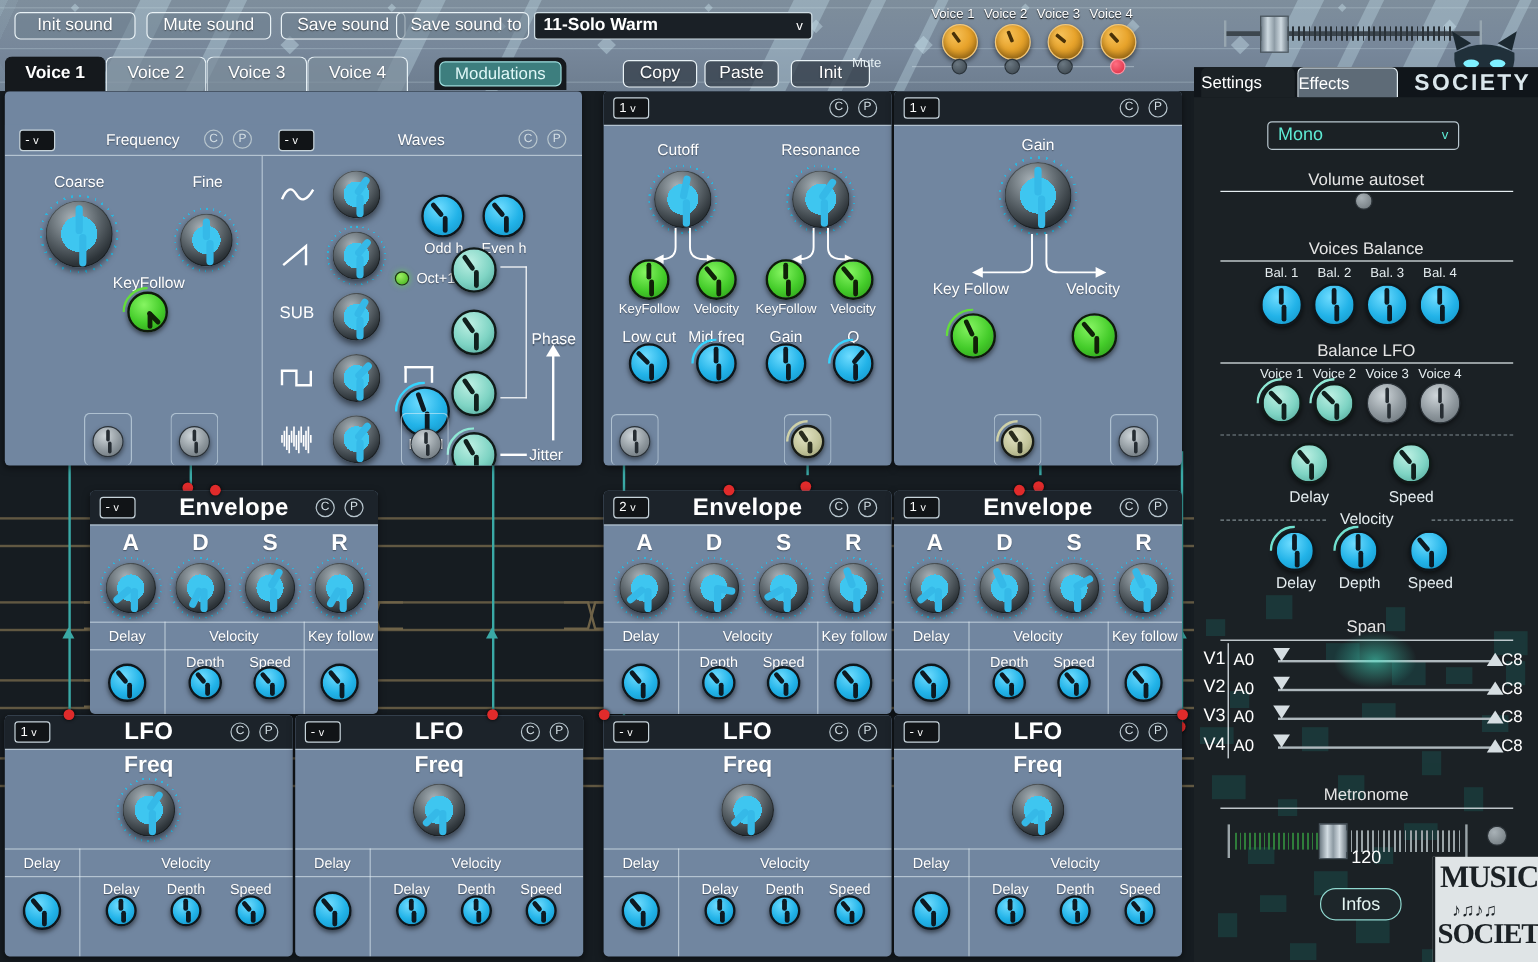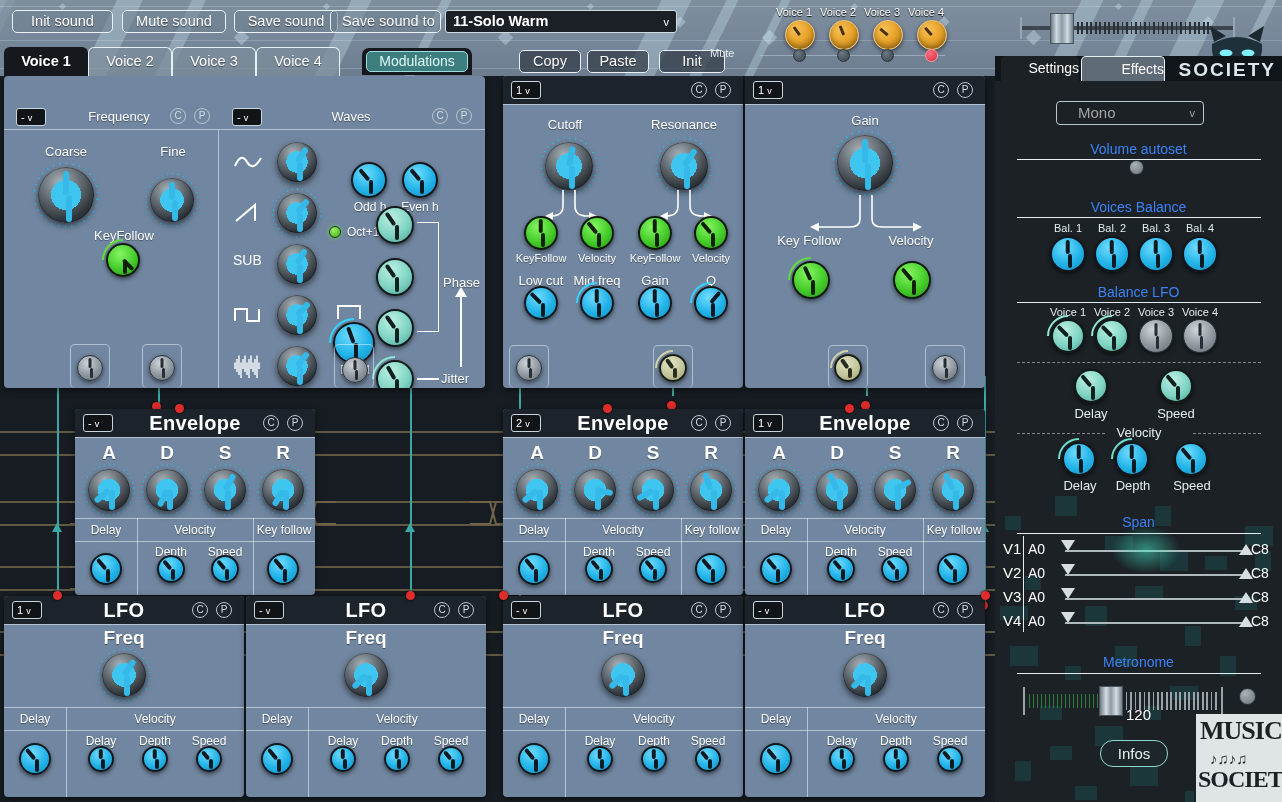--- a/index.html
+++ b/index.html
@@ -172,33 +172,33 @@
      border-bottom:none;}
 
   
   .wg{position:absolute;}
 
   
   #right{position:absolute;left:995px;top:56px;width:287px;height:746px;background:#1b2125;overflow:hidden;}
   #right-pattern{position:absolute;left:0;top:440px;width:287px;height:306px;opacity:.55;}
   #right-pattern i{position:absolute;background:#1e6b68;opacity:.55;}
   #rtabs{position:absolute;left:0;top:0;width:287px;height:25px;background:#10151a;}
-  .rtab{position:absolute;top:0;height:25px;line-height:24px;text-align:right;font-size:14px;
+  .rtab{position:absolute;top:0;height:25px;line-height:24px;text-align:left;font-size:14px;
      color:#fff;border-radius:5px 5px 0 0;cursor:pointer;}
   .rtab.active{background:#1b2125;font-weight:normal;}
   .rtab.idle{background:rgba(125,142,155,.72);border:1px solid #e6f0f5;border-bottom:none;}
   #moloss{position:absolute;right:6px;top:3px;font-size:19px;font-weight:bold;letter-spacing:2px;
      color:#dbe7ec;font-family:"Liberation Sans",sans-serif;}
 
-  #mono-select{position:absolute;left:61px;top:45px;width:148px;height:24px;background:#1b2125;
-     border:1px solid #b9c7cf;border-radius:4px;color:#a3a3a3;font-size:15px;line-height:22px;
-     padding-left:21px;cursor:pointer;}
+  #mono-select{position:absolute;left:61px;top:45px;width:160px;height:24px;background:#1b2125;
+     border:1px solid #b9c7cf;border-radius:4px;color:#5eead4;font-size:15px;line-height:22px;
+     padding-left:8px;cursor:pointer;}
   #mono-select .cv{position:absolute;right:8px;top:0;font-size:11px;}
 
-  .rsec-title{position:absolute;width:287px;text-align:center;font-size:14px;color:#3b82f6;}
+  .rsec-title{position:absolute;width:287px;text-align:center;font-size:14px;color:#e5e5e5;}
   .rule{position:absolute;height:1px;background:#e6eef2;}
   .dashrule{position:absolute;height:0;border-top:1px dashed #7f8a8f;}
   .rlbl{position:absolute;font-size:11px;color:#e4ecef;text-align:center;}
   .rlbl.m{font-size:13px;}
 
   .toggle-circ{position:absolute;width:15px;height:15px;border-radius:50%;
     background:radial-gradient(circle at 35% 30%,#a9b2b7,#6a7378);border:1px solid #2c3338;cursor:pointer;}
 
   
   .spanrow{position:absolute;height:26px;}

